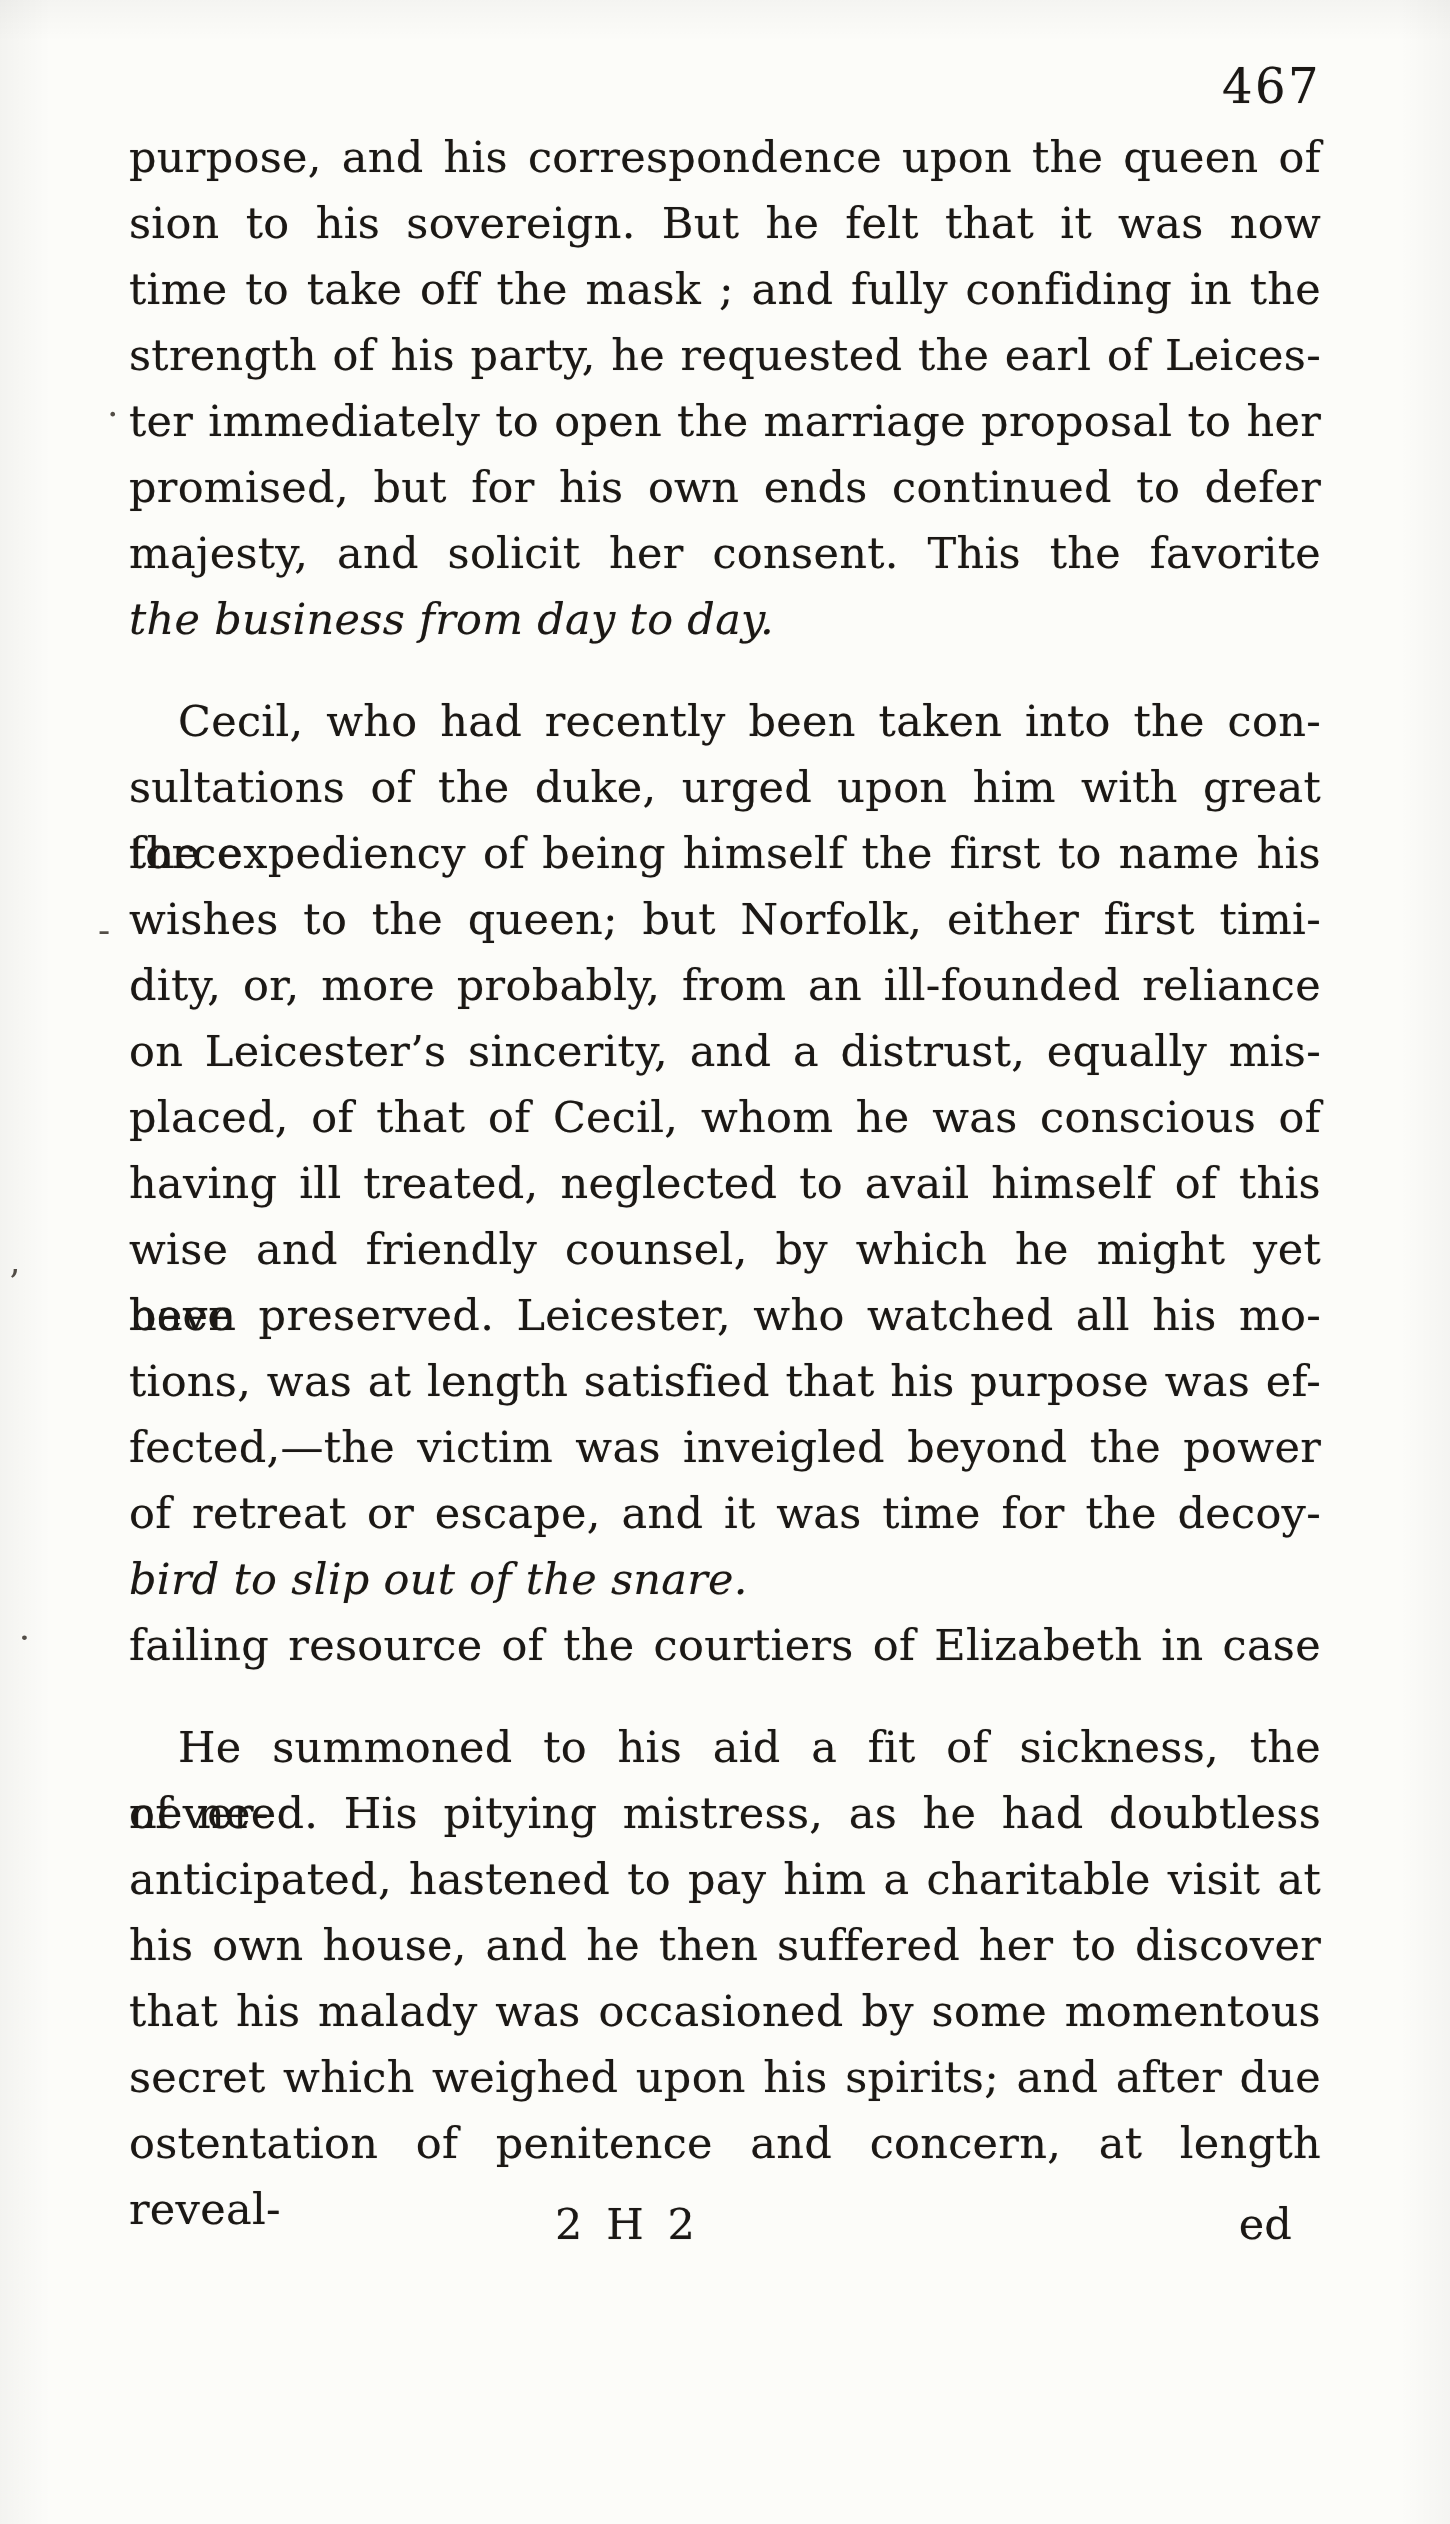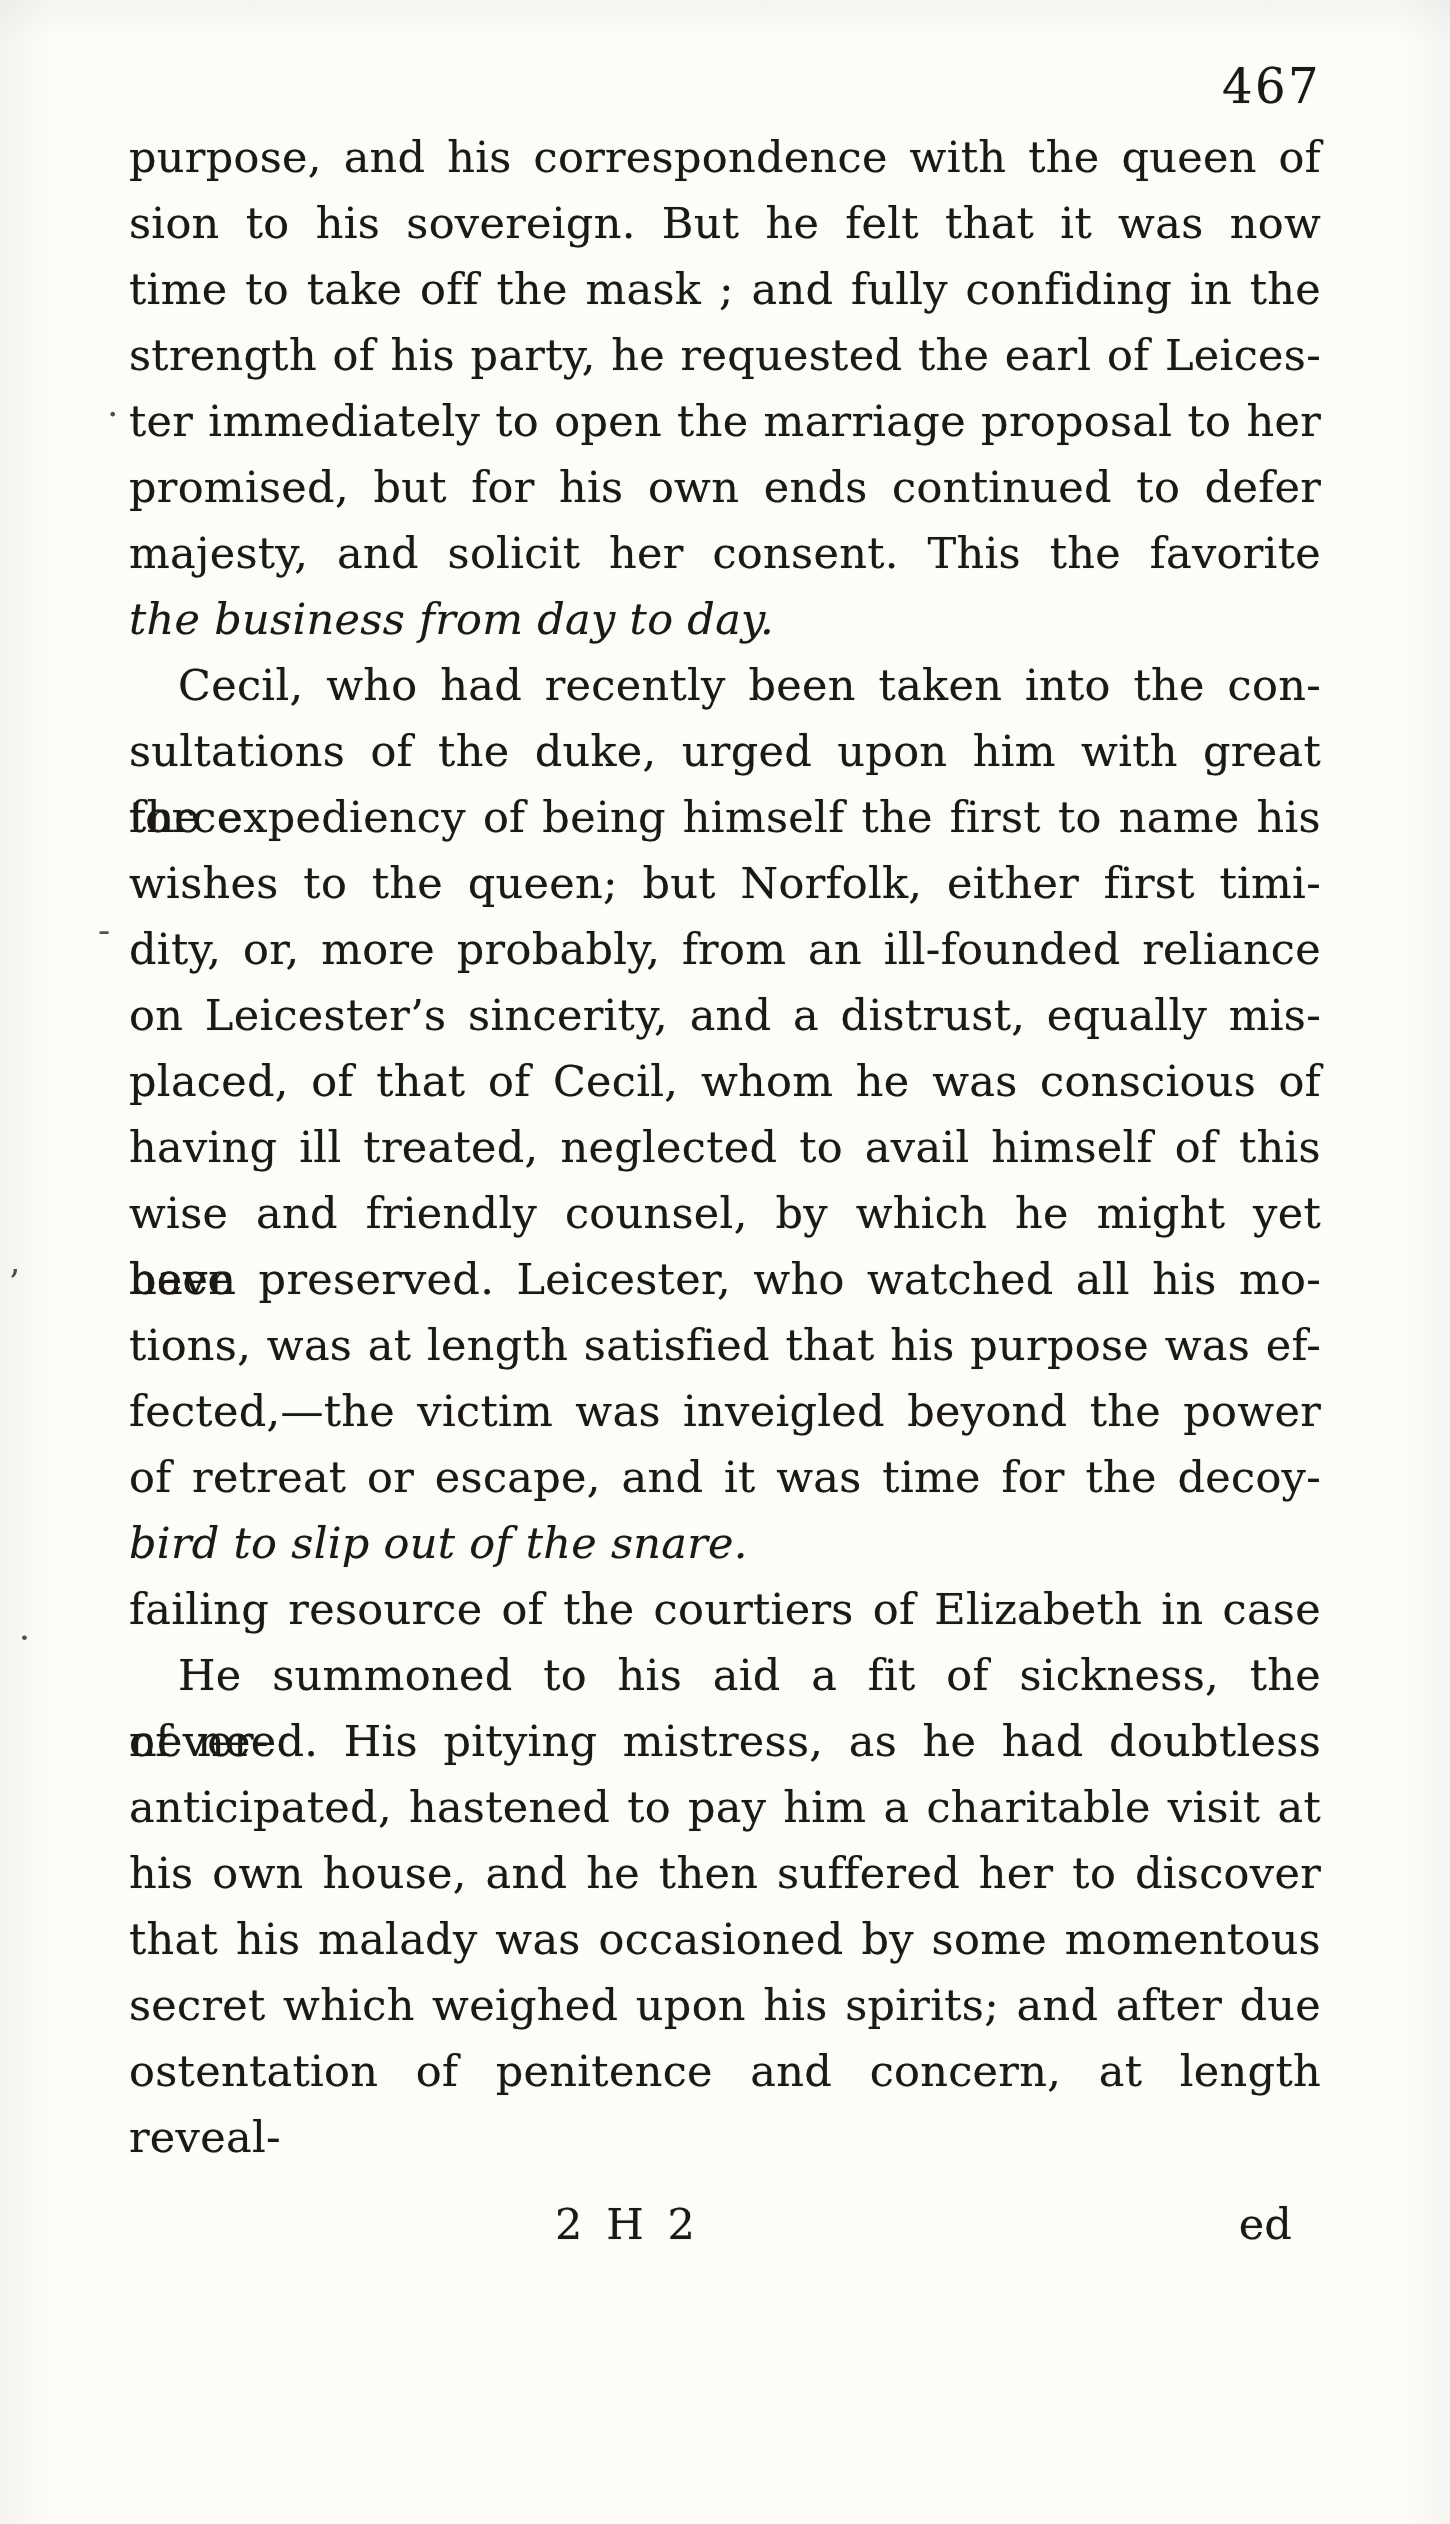--- a/index.html
+++ b/index.html
@@ -49,20 +49,21 @@
     padding: 0;
   }
   .line {
     text-align: justify;
     text-align-last: justify;
     white-space: normal;
     height: 66px;
   }
   .line.first {
     text-indent: 49px;
+    margin-top: 36px;
   }
   .line.para-end {
     text-align-last: left;
     font-style: italic;
   }
   .page-footer {
     position: absolute;
     top: 2199px;
     left: 115px;
     width: 1192px;
@@ -89,21 +90,21 @@
 </style>
 </head>
 <body style="--paper: #fcfcf9; --ink: #1b1815;">
 
 <div class="scan-overlay"></div>
 
 <div class="page-number">467</div>
 
 <div class="text-block" id="text-block">
     <div class="paragraph">
-      <div class="line">purpose, and his correspondence with the queen of</div>
+      <div class="line">purpose, and his correspondence upon the queen of</div>
       <div class="line">sion to his sovereign.  But he felt that it was now</div>
       <div class="line">time to take off the mask ; and fully confiding in the</div>
       <div class="line">strength of his party, he requested the earl of Leices-</div>
       <div class="line">ter immediately to open the marriage proposal to her</div>
       <div class="line">promised, but for his own ends continued to defer</div>
       <div class="line">majesty, and solicit her consent.  This the favorite</div>
       <div class="line para-end">the business from day to day.</div>
     </div>
     <div class="paragraph">
       <div class="line first">Cecil, who had recently been taken into the con-</div>

